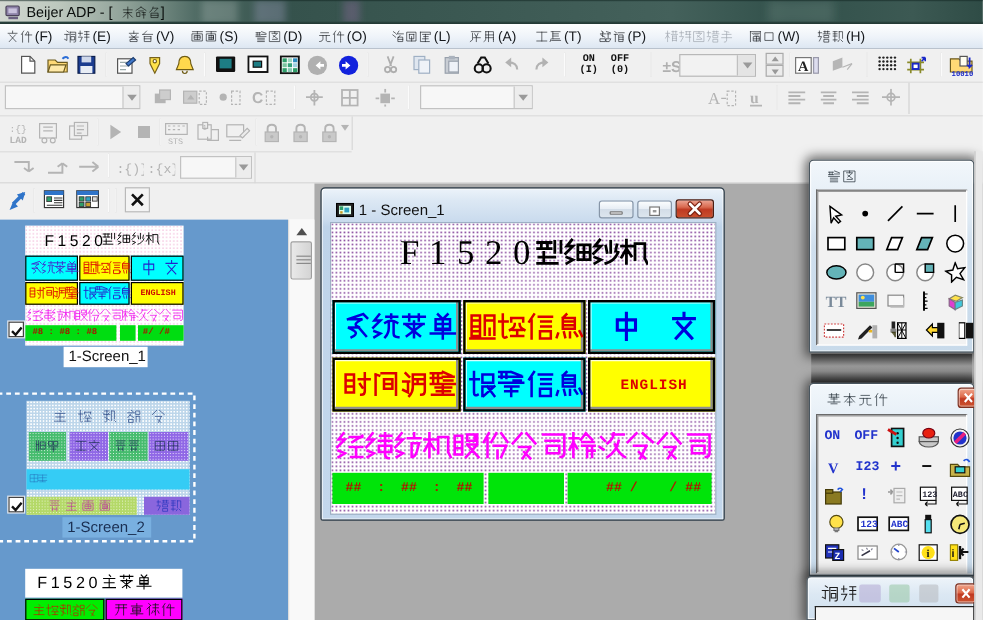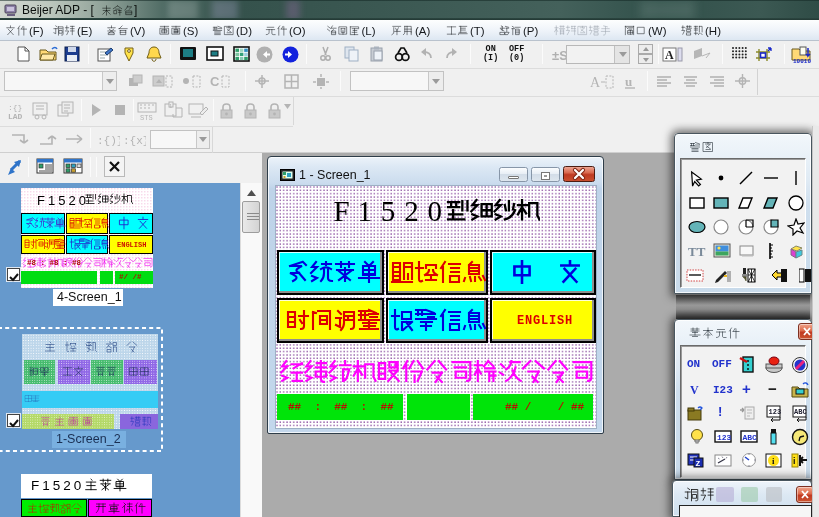--- a/index.html
+++ b/index.html
@@ -940,27 +940,27 @@
         <use href="#gong1"></use>
       </g>
       <g transform="translate(120.00 0) scale(0.4792)">
         <use href="#si1"></use>
       </g>
     </g>
   </svg>
 <div style="position:absolute;left:21px;top:271px;width:76px;height:13px;background:#00dd11;"></div>
 <div style="position:absolute;left:100px;top:271px;width:13px;height:13px;background:#00dd11;"></div>
 <div style="position:absolute;left:115px;top:271px;width:38px;height:13px;background:#00dd11;"></div>
-<div style="position:absolute;left:27px;top:259px;font:700 7.5px 'Liberation Mono',monospace;color:#aa1100;letter-spacing:0;white-space:pre;">#8 : #8 : #8</div>
+<div style="position:absolute;left:27px;top:273px;font:700 7.5px 'Liberation Mono',monospace;color:#aa1100;letter-spacing:0;white-space:pre;">#8 : #8 : #8</div>
 <div style="position:absolute;left:119px;top:273px;font:700 7.5px 'Liberation Mono',monospace;color:#aa1100;letter-spacing:0;white-space:pre;">#/ /#</div>
 <div style="position:absolute;left:7px;top:268px;width:13px;height:13px;background:#fff;border:1px solid #444;box-shadow:0 0 0 1px #dfe7f0;"><svg width="11" height="11" viewBox="0 0 11 11">
       <path d="M2 5l3 3 5-6" stroke="#111" stroke-width="2" fill="none"></path>
     </svg></div>
 <div style="position:absolute;left:53px;top:289px;width:70px;height:17px;background:#fff;"></div>
-<div style="position:absolute;left:57px;top:290px;font:400 12.5px 'Liberation Sans',sans-serif;color:#111;letter-spacing:0;white-space:pre;">4-Screen_1</div>
+<div style="position:absolute;left:57px;top:290px;font:400 12.5px 'Liberation Sans',sans-serif;color:#111;letter-spacing:0;white-space:pre;">1-Screen_1</div>
 <svg class="ab" style="left:-4px;top:326px" width="168" height="127" viewBox="0 0 168 127">
     <rect x="2" y="2" width="164" height="123" fill="none" stroke="#fff" stroke-width="2" stroke-dasharray="4 3.2"></rect>
   </svg>
 <div style="position:absolute;left:22px;top:334px;width:136px;height:95px;background-color:#bdd6ea;background-image:radial-gradient(circle,#fff 0.6px,rgba(255,255,255,0) 0.8px);background-size:2.6px 2.6px;"></div>
 <svg style="position:absolute;left:44px;top:341px;opacity:.95;" width="94" height="12" viewBox="0 0 94 12">
     <g fill="none" stroke="#2c4a86" stroke-width="1.30" stroke-linecap="square" opacity="1.0">
       <g transform="translate(0.00 0) scale(0.5000)">
         <use href="#zhu3"></use>
       </g>
       <g transform="translate(20.50 0) scale(0.5000)">

